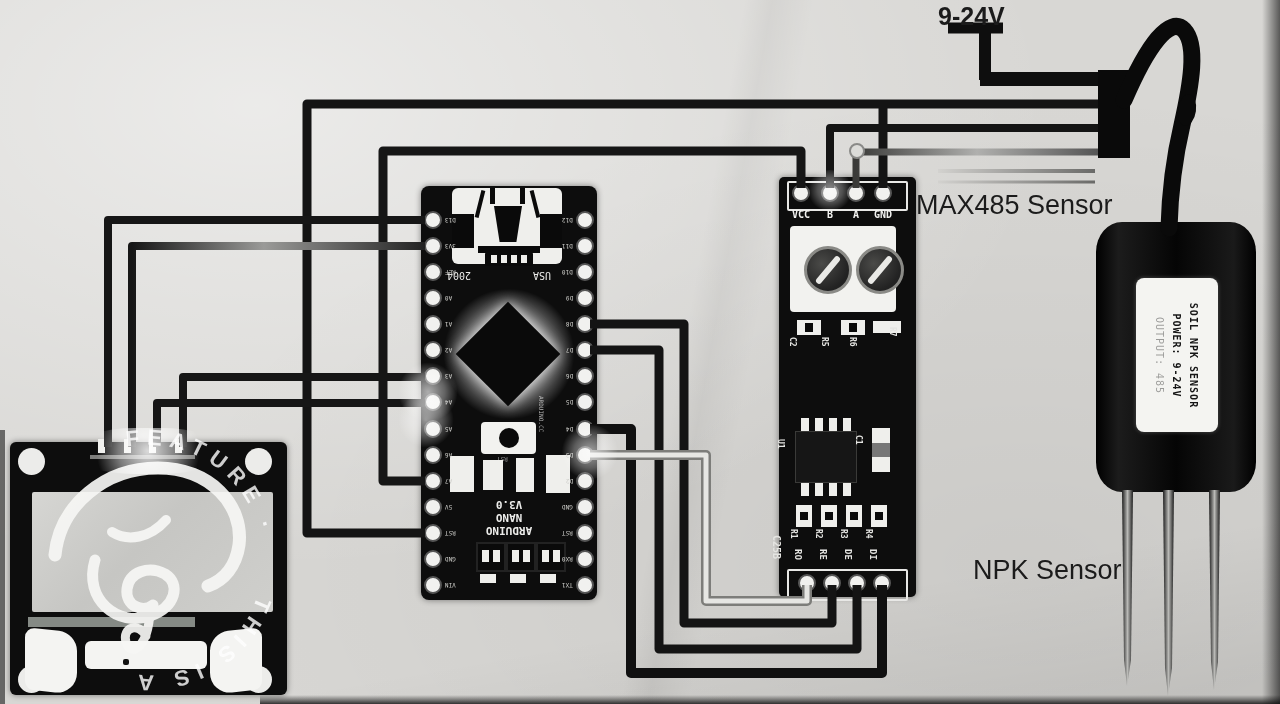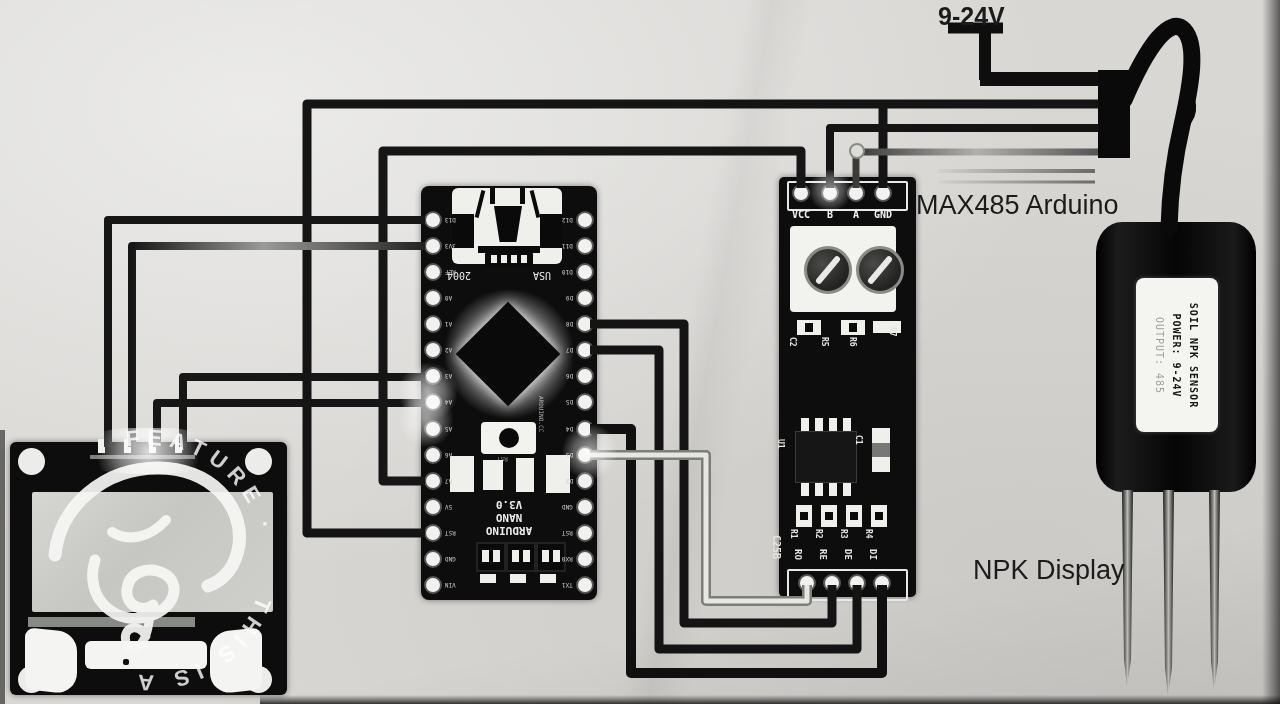--- a/index.html
+++ b/index.html
@@ -378,19 +378,19 @@
     </g>
   </svg>
 
   <div class="glow toplayer" style="left:78px;top:428px;width:140px;height:46px;border-radius:40%;opacity:.9;"></div>
   <div class="glow toplayer" style="left:398px;top:362px;width:60px;height:60px;opacity:.7;"></div>
   <div class="glow toplayer" style="left:398px;top:392px;width:56px;height:56px;opacity:.6;"></div>
   <div class="glow toplayer" style="left:560px;top:425px;width:60px;height:54px;opacity:.65;"></div>
   <div class="glow toplayer" style="left:806px;top:170px;width:48px;height:40px;opacity:.55;"></div>
 
   <div class="caption bold" style="left:938px;top:2px;font-size:25px;">9-24V</div>
-  <div class="caption" style="left:916px;top:190px;">MAX485 Arduino</div>
-  <div class="caption" style="left:973px;top:555px;">NPK Display</div>
+  <div class="caption" style="left:916px;top:190px;">MAX485 Sensor</div>
+  <div class="caption" style="left:973px;top:555px;">NPK Sensor</div>
 
   <div class="abs edge-right"></div>
   <div class="abs edge-bottom"></div>
   <div class="abs edge-left"></div>
 </div>
 
 </body></html>

